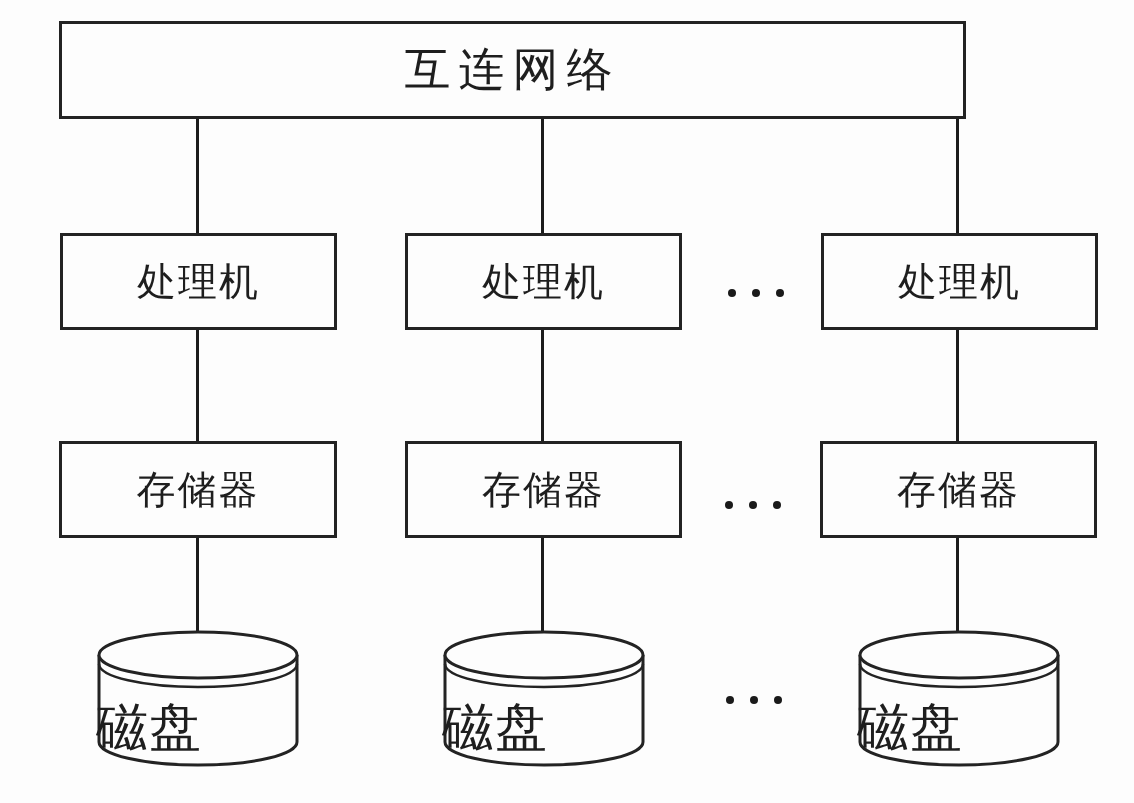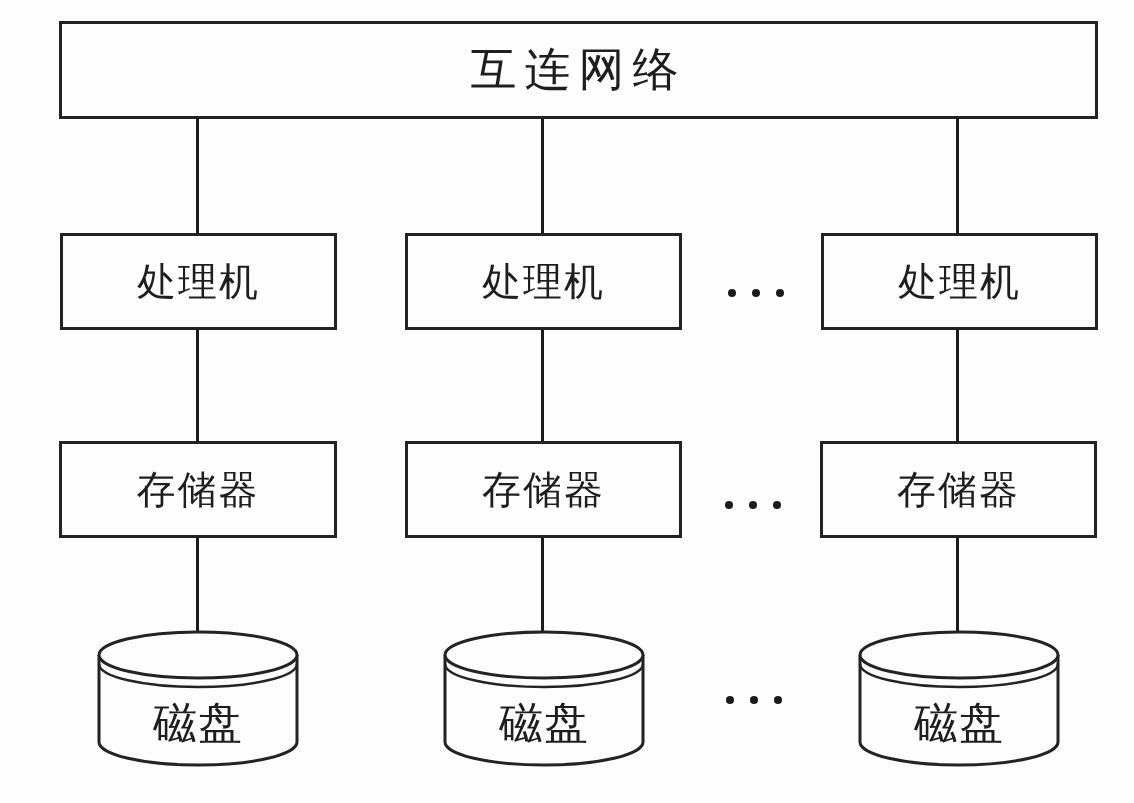--- a/index.html
+++ b/index.html
@@ -53,22 +53,22 @@
     left: 0;
     top: 0;
     width: 204px;
     height: 140px;
   }
   .cyl-label {
     position: absolute;
     left: 0;
     top: 74px;
     width: 100%;
-    text-align: center;
-    font-size: 44px;
+    text-align: left;
+    font-size: 52px;
     letter-spacing: 1px;
     line-height: 1;
     z-index: 4;
   }
   .dots {
     position: absolute;
     display: flex;
     align-items: center;
     gap: 16px;
     z-index: 2;
@@ -78,21 +78,21 @@
     height: 8px;
     border-radius: 50%;
     background: #1a1a1a;
   }
 </style>
 </head>
 <body>
 
 <div class="canvas">
 
-  <div class="node-box" style="left:59px; top:21px; width:1039px; height:98px;">
+  <div class="node-box" style="left:59px; top:21px; width:907px; height:98px;">
     <span class="node-label net-label">互连网络</span>
   </div>
 
   <div class="vline" style="left:196px; top:116px; height:120px;"></div>
   <div class="vline" style="left:541px; top:116px; height:120px;"></div>
   <div class="vline" style="left:956px; top:116px; height:120px;"></div>
 
   <div class="vline" style="left:196px; top:327px; height:118px;"></div>
   <div class="vline" style="left:541px; top:327px; height:118px;"></div>
   <div class="vline" style="left:956px; top:327px; height:118px;"></div>

